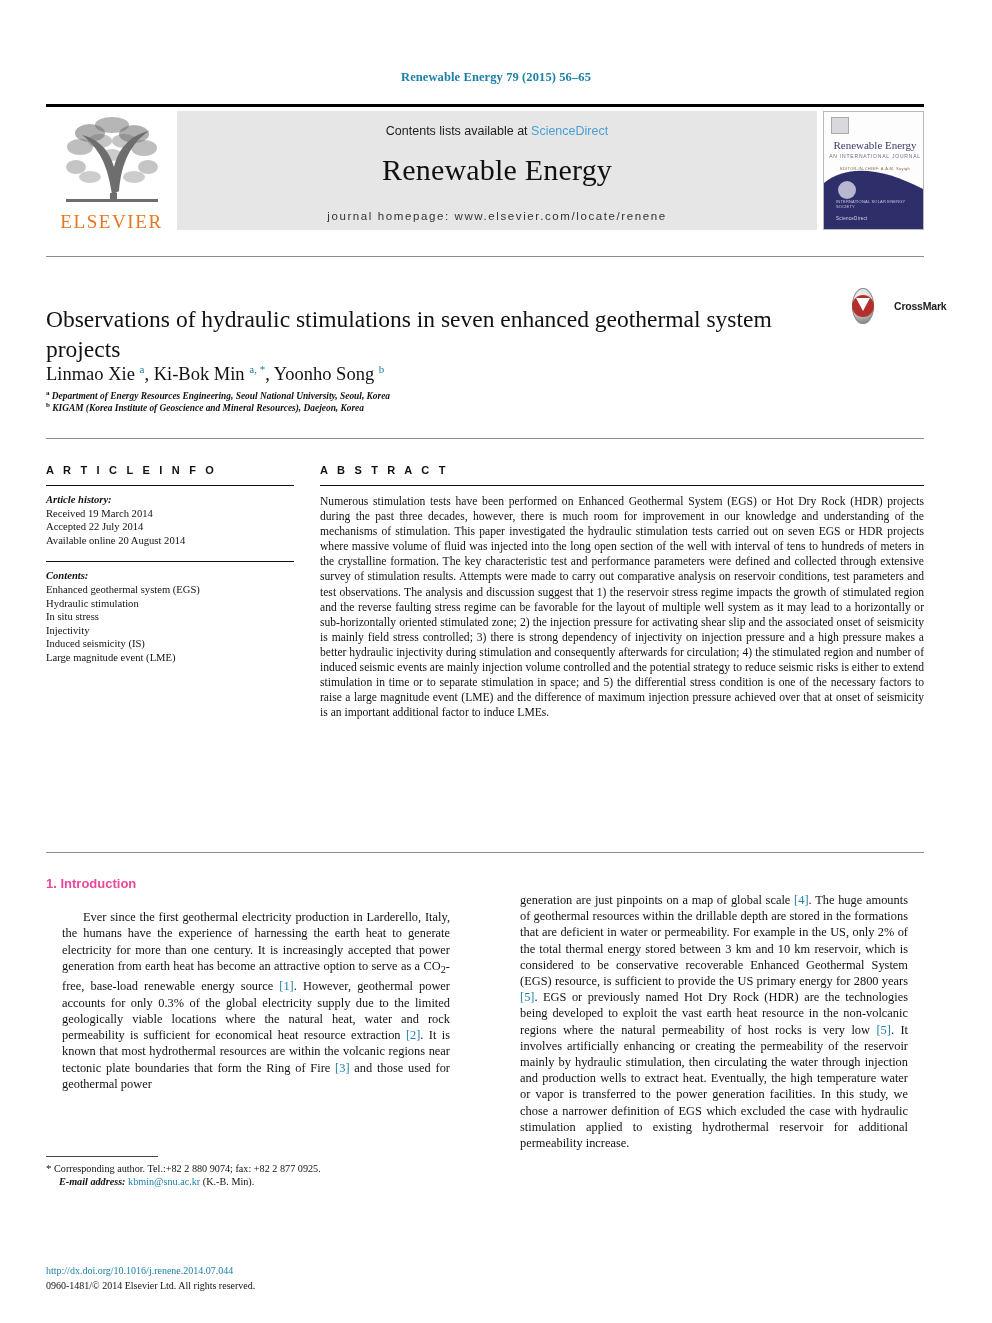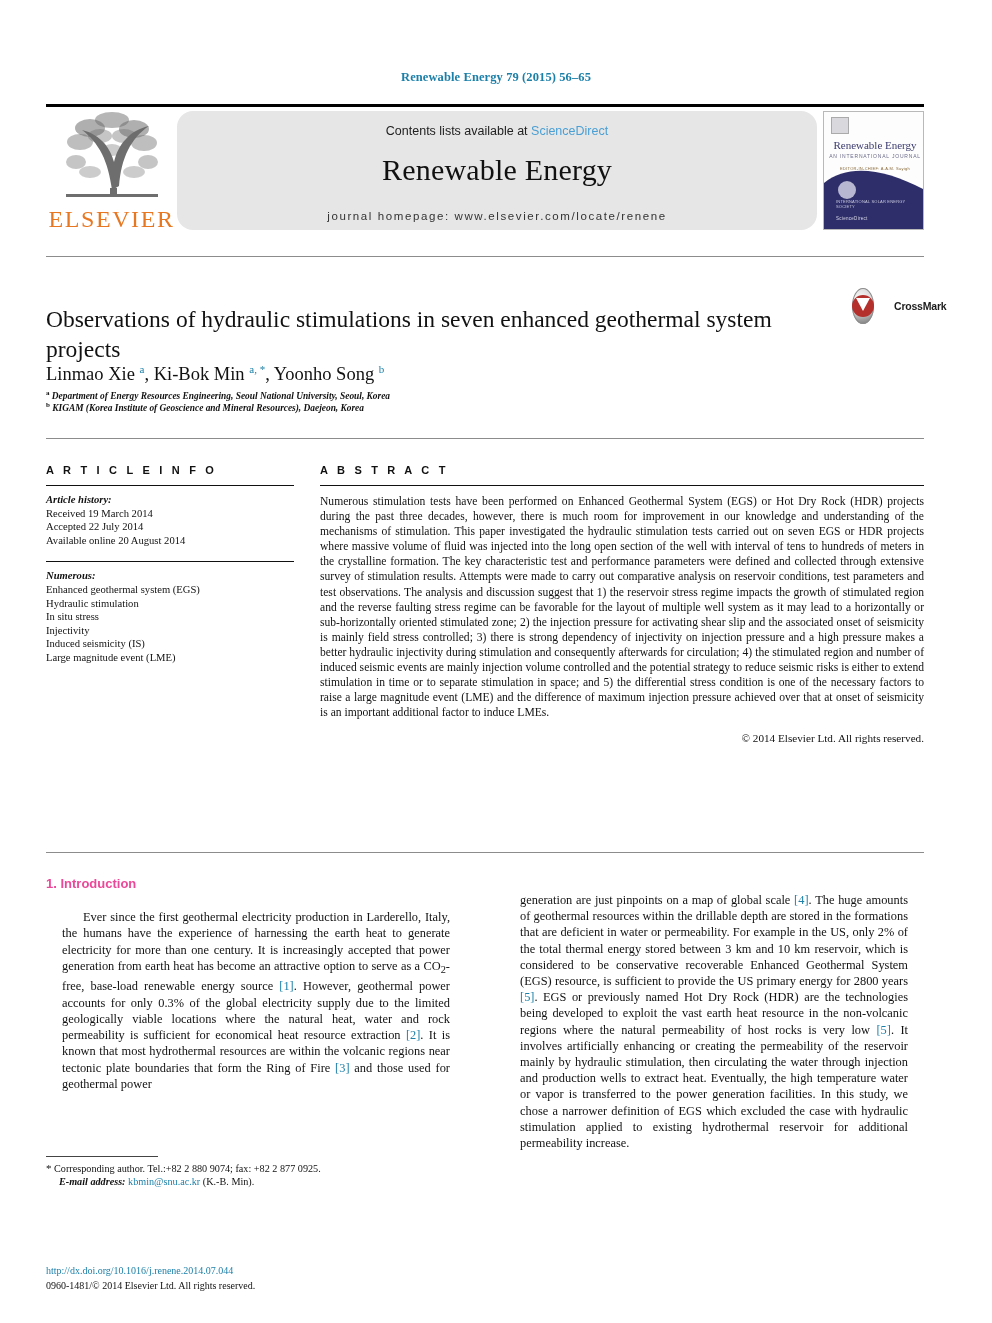--- a/index.html
+++ b/index.html
@@ -27,27 +27,27 @@
     position:absolute; left:46px; top:104px; width:878px; height:124px;
     border-top:3px solid #000; box-sizing:border-box;
   }
   .elsevier-box {
     position:absolute; left:0px; top:4px; width:131px; height:120px;
     display:flex; flex-direction:column; align-items:center; justify-content:flex-end;
   }
   .tree-wrap { width:104px; height:88px; margin-top:2px; }
   .elsevier-word {
     font-family:"Liberation Serif", serif;
-    font-size:24px; letter-spacing:1.6px; color:#E87722;
+    font-size:19px; letter-spacing:1.6px; color:#E87722;
     font-weight:normal; line-height:1; margin-top:9px;text-align:right;
   }
   .banner {
     position:absolute; left:131px; top:4px; width:640px; height:119px;
     background:#e6e6e6;
-    display:flex; flex-direction:column; align-items:center;border-radius:16px;
+    display:flex; flex-direction:column; align-items:center;
   }
   .contents-line {
     margin-top:13px;
     font-family:"Liberation Sans", sans-serif;
     font-size:12.5px; color:#222;
   }
   .contents-line .sd { color:#4a9fd4; }
   .journal-title {
     margin-top:15px;
     font-family:"Liberation Serif", serif;
@@ -280,37 +280,36 @@
     <div class="info-body">
       <div class="ital">Article history:</div>
       <div id="history-list">
           <div>Received 19 March 2014</div>
           <div>Accepted 22 July 2014</div>
           <div>Available online 20 August 2014</div>
         </div>
     </div>
     <div class="kw-rule"></div>
     <div class="info-body">
-      <div class="ital">Numerous:</div>
+      <div class="ital">Contents:</div>
       <div id="keywords-list">
           <div>Enhanced geothermal system (EGS)</div>
           <div>Hydraulic stimulation</div>
           <div>In situ stress</div>
           <div>Injectivity</div>
           <div>Induced seismicity (IS)</div>
           <div>Large magnitude event (LME)</div>
         </div>
     </div>
   </div>
 
   <div class="abs-col">
     <div class="sec-head">A B S T R A C T</div>
     <div class="abs-rule"></div>
     <div class="abs-body">Numerous stimulation tests have been performed on Enhanced Geothermal System (EGS) or Hot Dry Rock (HDR) projects during the past three decades, however, there is much room for improvement in our knowledge and understanding of the mechanisms of stimulation. This paper investigated the hydraulic stimulation tests carried out on seven EGS or HDR projects where massive volume of fluid was injected into the long open section of the well with interval of tens to hundreds of meters in the crystalline formation. The key characteristic test and performance parameters were defined and collected through extensive survey of stimulation results. Attempts were made to carry out comparative analysis on reservoir conditions, test parameters and test observations. The analysis and discussion suggest that 1) the reservoir stress regime impacts the growth of stimulated region and the reverse faulting stress regime can be favorable for the layout of multiple well system as it may lead to a horizontally or sub-horizontally oriented stimulated zone; 2) the injection pressure for activating shear slip and the associated onset of seismicity is mainly field stress controlled; 3) there is strong dependency of injectivity on injection pressure and a high pressure makes a better hydraulic injectivity during stimulation and consequently afterwards for circulation; 4) the stimulated region and number of induced seismic events are mainly injection volume controlled and the potential strategy to reduce seismic risks is either to extend stimulation in time or to separate stimulation in space; and 5) the differential stress condition is one of the necessary factors to raise a large magnitude event (LME) and the difference of maximum injection pressure achieved over that at onset of seismicity is an important additional factor to induce LMEs.</div>
-    <div class="abs-copy">© 2014 Elsevier Ltd. All rights reserved.</div>
   </div>
 
   <div class="ia-rule-bottom"></div>
 
   <div class="col" id="col-left">
     <div class="h2">1.  Introduction</div>
     <p class="para" id="para-left"><span>Ever since the first geothermal electricity production in Larderello, Italy, the humans have the experience of harnessing the earth heat to generate electricity for more than one century. It is increasingly accepted that power generation from earth heat has become an attractive option to serve as a CO</span><sub>2</sub><span>-free, base-load renewable energy source </span><span class="ref">[1]</span><span>. However, geothermal power accounts for only 0.3% of the global electricity supply due to the limited geologically viable locations where the natural heat, water and rock permeability is sufficient for economical heat resource extraction </span><span class="ref">[2]</span><span>. It is known that most hydrothermal resources are within the volcanic regions near tectonic plate boundaries that form the Ring of Fire </span><span class="ref">[3]</span><span> and those used for geothermal power</span></p>
   </div>
 
   <div class="col" id="col-right">

